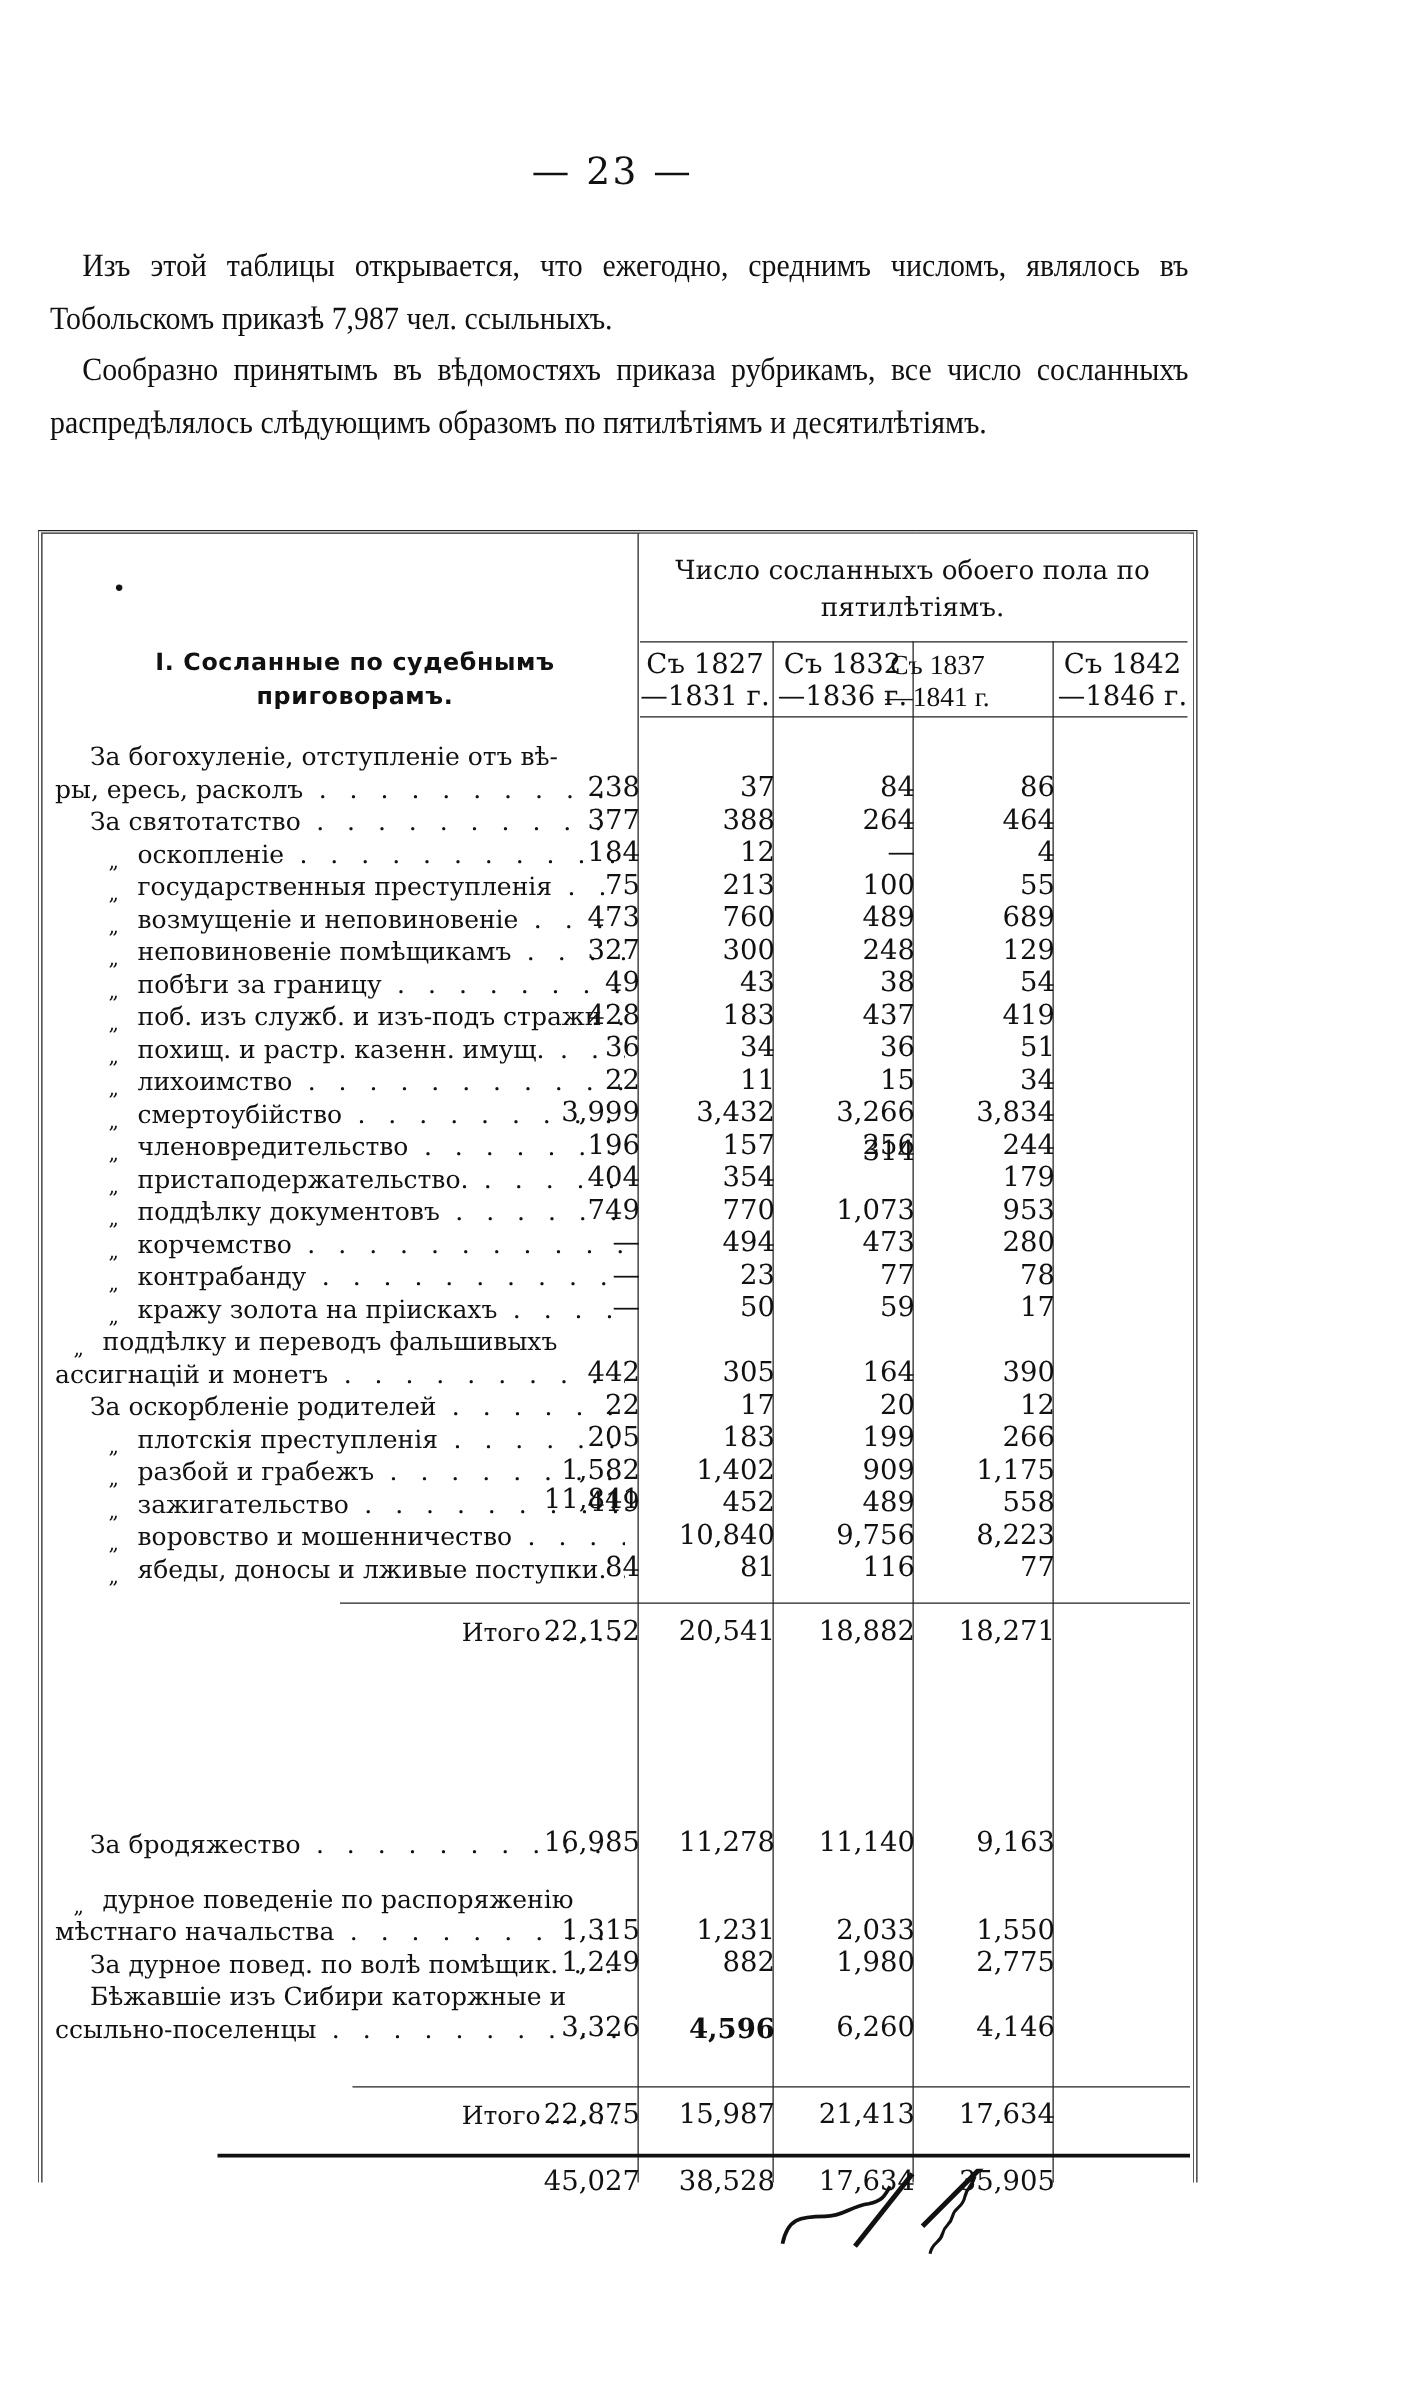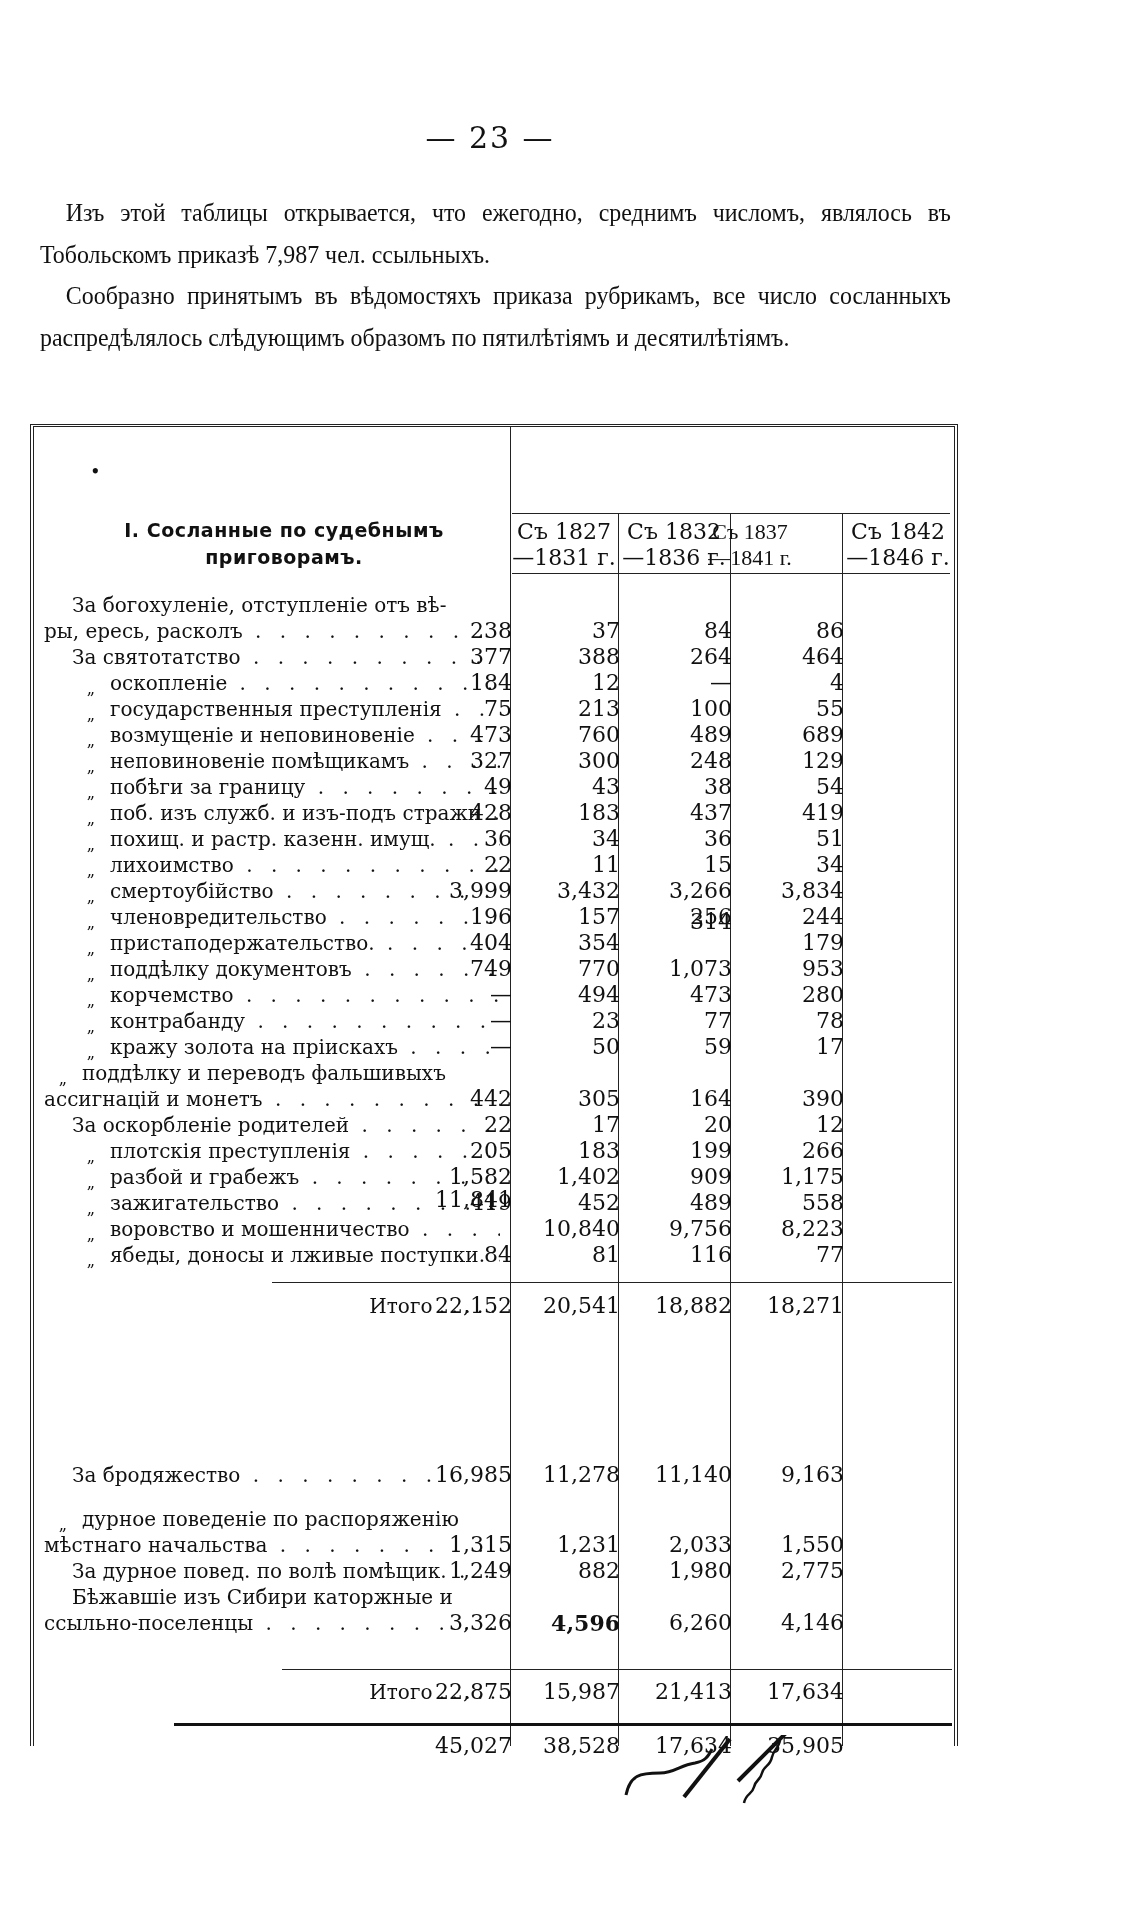--- a/index.html
+++ b/index.html
@@ -38,20 +38,21 @@
 </div>
 
 <div class="table-wrap" id="tbl">
 
   <div class="vline" style="left:476px;"></div>
   <div class="vline" style="left:584px; top:0;"></div>
   <div class="vline" style="left:696px;"></div>
   <div class="vline" style="left:808px;"></div>
 
   <div style="position:absolute; left:478px; width:440px; top:0; height:86px; background:#fff;"></div>
+  <div class="head-main">Число сосланныхъ обоего пола по пятилѣтіямъ.</div>
   <div class="hline" style="left:478px; width:438px; top:86px;"></div>
 
   <div class="col-head" style="left:476px;">
     <div>Съ 1827</div>
       <div>—1831 г.</div>
   </div>
   <div class="col-head" style="left:586px;">
     <div>Съ 1832</div>
       <div>—1836 г.</div>
   </div>

